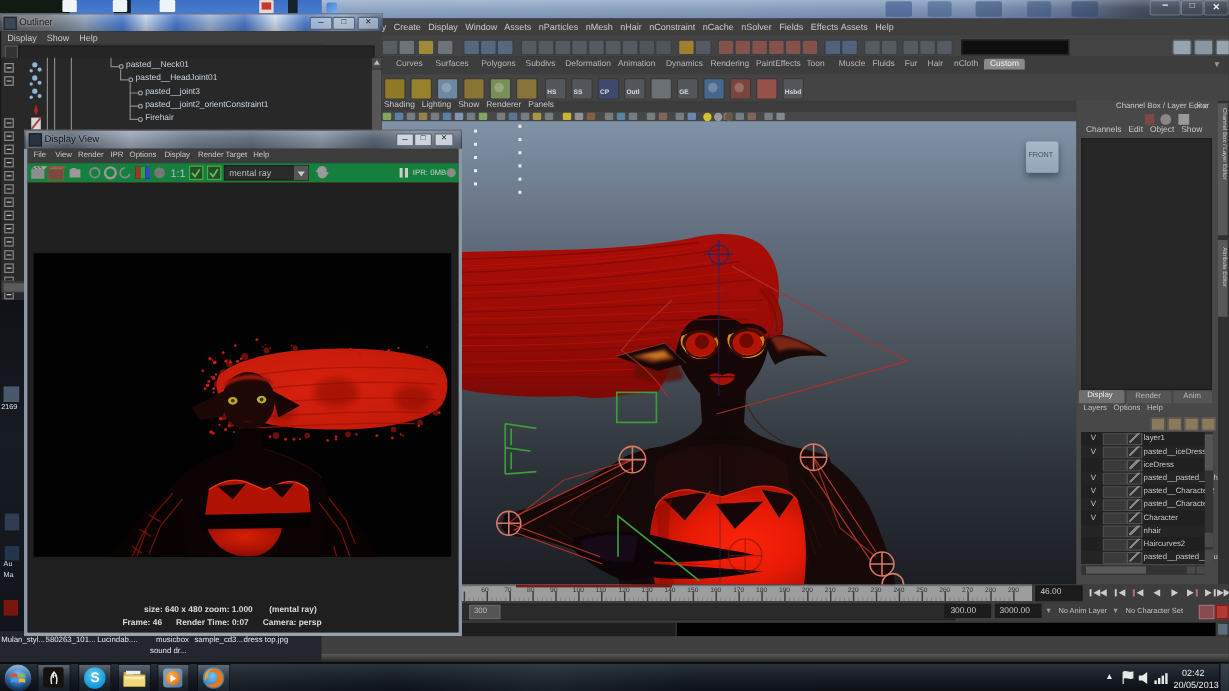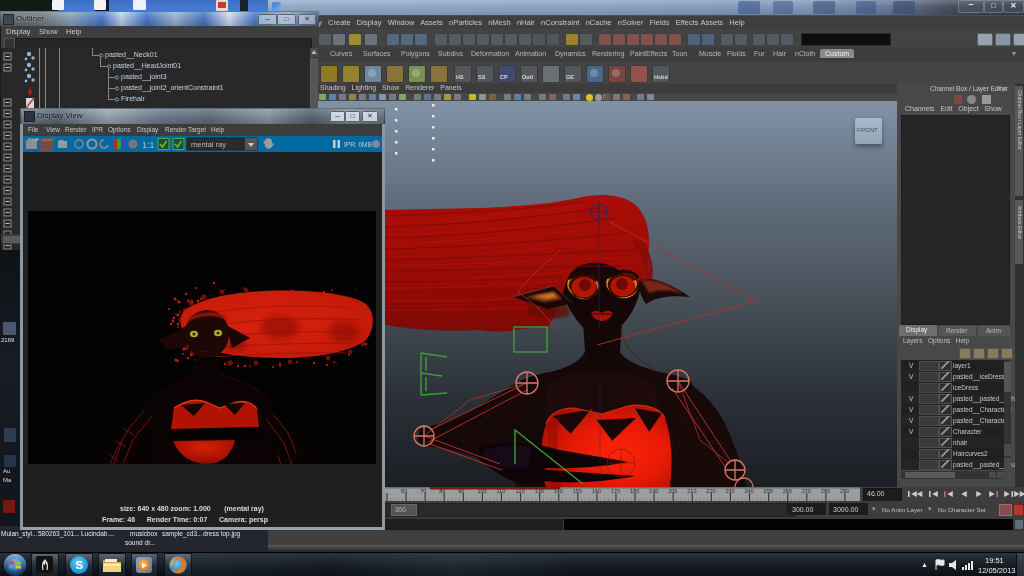--- a/index.html
+++ b/index.html
@@ -579,21 +579,21 @@
   <div class="abs" style="left:0;top:16px;width:365px;height:406px;background:#2e2e2e;border-left:3px solid #8b97a4;border-right:3px solid #8b97a4;border-bottom:3px solid #98a3af;box-sizing:border-box;">
     <div class="abs" style="left:0;top:0;width:359px;height:12px;background:#3c3c3c;"></div>
     <div class="tx" style="left:5px;top:2px;font-size:6.5px;color:#c9c9c9;">File</div>
     <div class="tx" style="left:23px;top:2px;font-size:6.5px;color:#c9c9c9;">View</div>
     <div class="tx" style="left:42px;top:2px;font-size:6.5px;color:#c9c9c9;">Render</div>
     <div class="tx" style="left:69px;top:2px;font-size:6.5px;color:#c9c9c9;">IPR</div>
     <div class="tx" style="left:85px;top:2px;font-size:6.5px;color:#c9c9c9;">Options</div>
     <div class="tx" style="left:114px;top:2px;font-size:6.5px;color:#c9c9c9;">Display</div>
     <div class="tx" style="left:142px;top:2px;font-size:6.5px;color:#c9c9c9;">Render Target</div>
     <div class="tx" style="left:188px;top:2px;font-size:6.5px;color:#c9c9c9;">Help</div>
-    <div class="abs" id="rvtoolbar" style="left:0;top:12px;width:359px;height:16px;background:#0369a1;border-bottom:1px solid #a16207;">
+    <div class="abs" id="rvtoolbar" style="left:0;top:12px;width:359px;height:16px;background:#15803d;border-bottom:1px solid #a16207;">
       <svg class="abs" style="left:0;top:0" width="359" height="16" viewBox="0 0 359 16">
         <g>
           <rect x="3" y="5" width="11" height="8" fill="#8e8e8e"></rect>
           <path d="M3 5 l2.5 -2.5 h11 l-2.5 2.5 z" fill="#aaa"></path>
           <path d="M4 3.5 l2 1.5 M7 3 l2 1.5 M10 2.8 l2 1.5" stroke="#555" stroke-width="1"></path>
           <rect x="18" y="5" width="11" height="8" fill="#7a4a40"></rect>
           <path d="M18 5 l2.5 -2.5 h11 l-2.5 2.5 z" fill="#9a6a58"></path>
           <rect x="17" y="3" width="13" height="11" fill="none" stroke="#a04a38"></rect>
           <path d="M35 5 h9 v7 h-9 z M37 4 h3 l1 1 h-5 z" fill="#999"></path>
           <circle cx="56" cy="8" r="4" fill="none" stroke="#888" stroke-width="1.5"></circle>
@@ -1016,16 +1016,16 @@
     </svg>
   <svg class="abs" style="left:948px;top:6px" width="12" height="12" viewBox="0 0 12 12">
       <path d="M1 4 H4 L8 1 V11 L4 8 H1 Z" fill="#e8e8e8"></path>
     </svg>
   <svg class="abs" style="left:961px;top:6px" width="13" height="12" viewBox="0 0 13 12">
       <rect x="1" y="8" width="2" height="3" fill="#e8e8e8"></rect>
       <rect x="4" y="6" width="2" height="5" fill="#e8e8e8"></rect>
       <rect x="7" y="4" width="2" height="7" fill="#e8e8e8"></rect>
       <rect x="10" y="2" width="2" height="9" fill="#e8e8e8"></rect>
     </svg>
-  <div class="tx" style="left:985px;top:3px;font-size:7.5px;color:#f0f0f0;">19:51</div>
-  <div class="tx" style="left:978px;top:13px;font-size:7.5px;color:#f0f0f0;">12/05/2013</div>
+  <div class="tx" style="left:985px;top:3px;font-size:7.5px;color:#f0f0f0;">02:42</div>
+  <div class="tx" style="left:978px;top:13px;font-size:7.5px;color:#f0f0f0;">20/05/2013</div>
   <div class="abs" style="left:1016px;top:0;width:8px;height:24px;background:linear-gradient(180deg,#3a444e,#232b33);border-left:1px solid #0a0d10;"></div>
 </div>
 
 </body></html>

